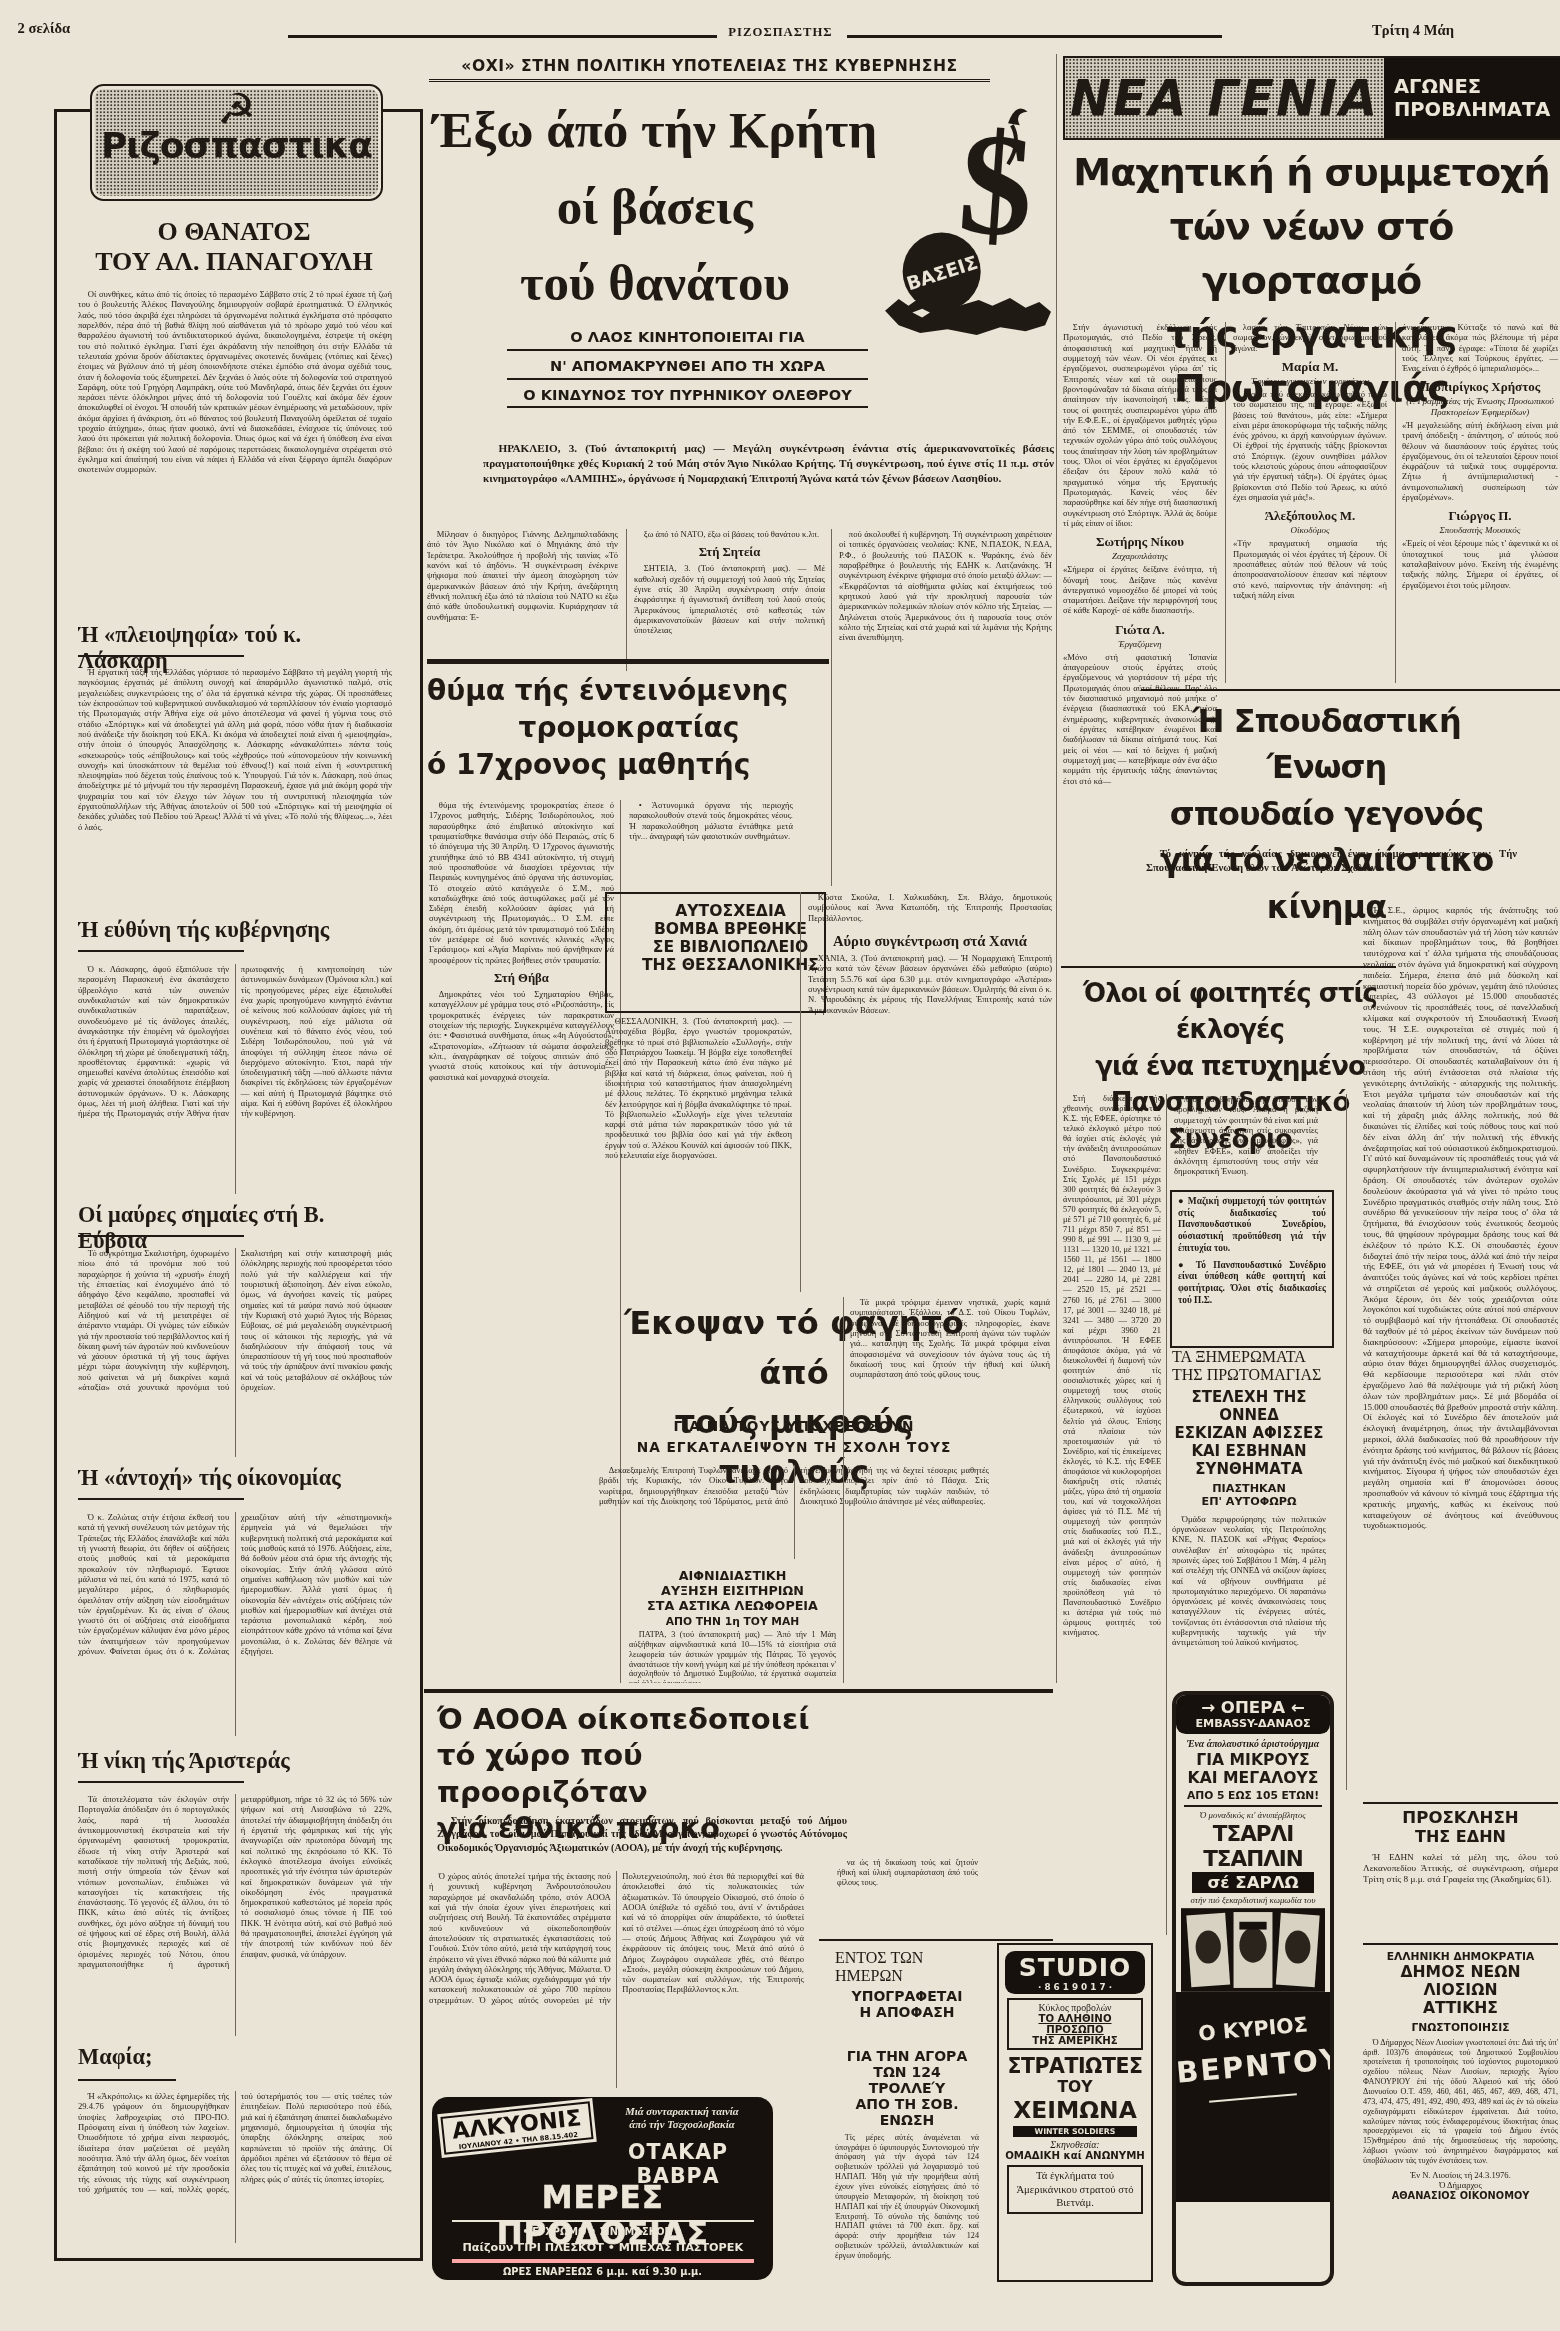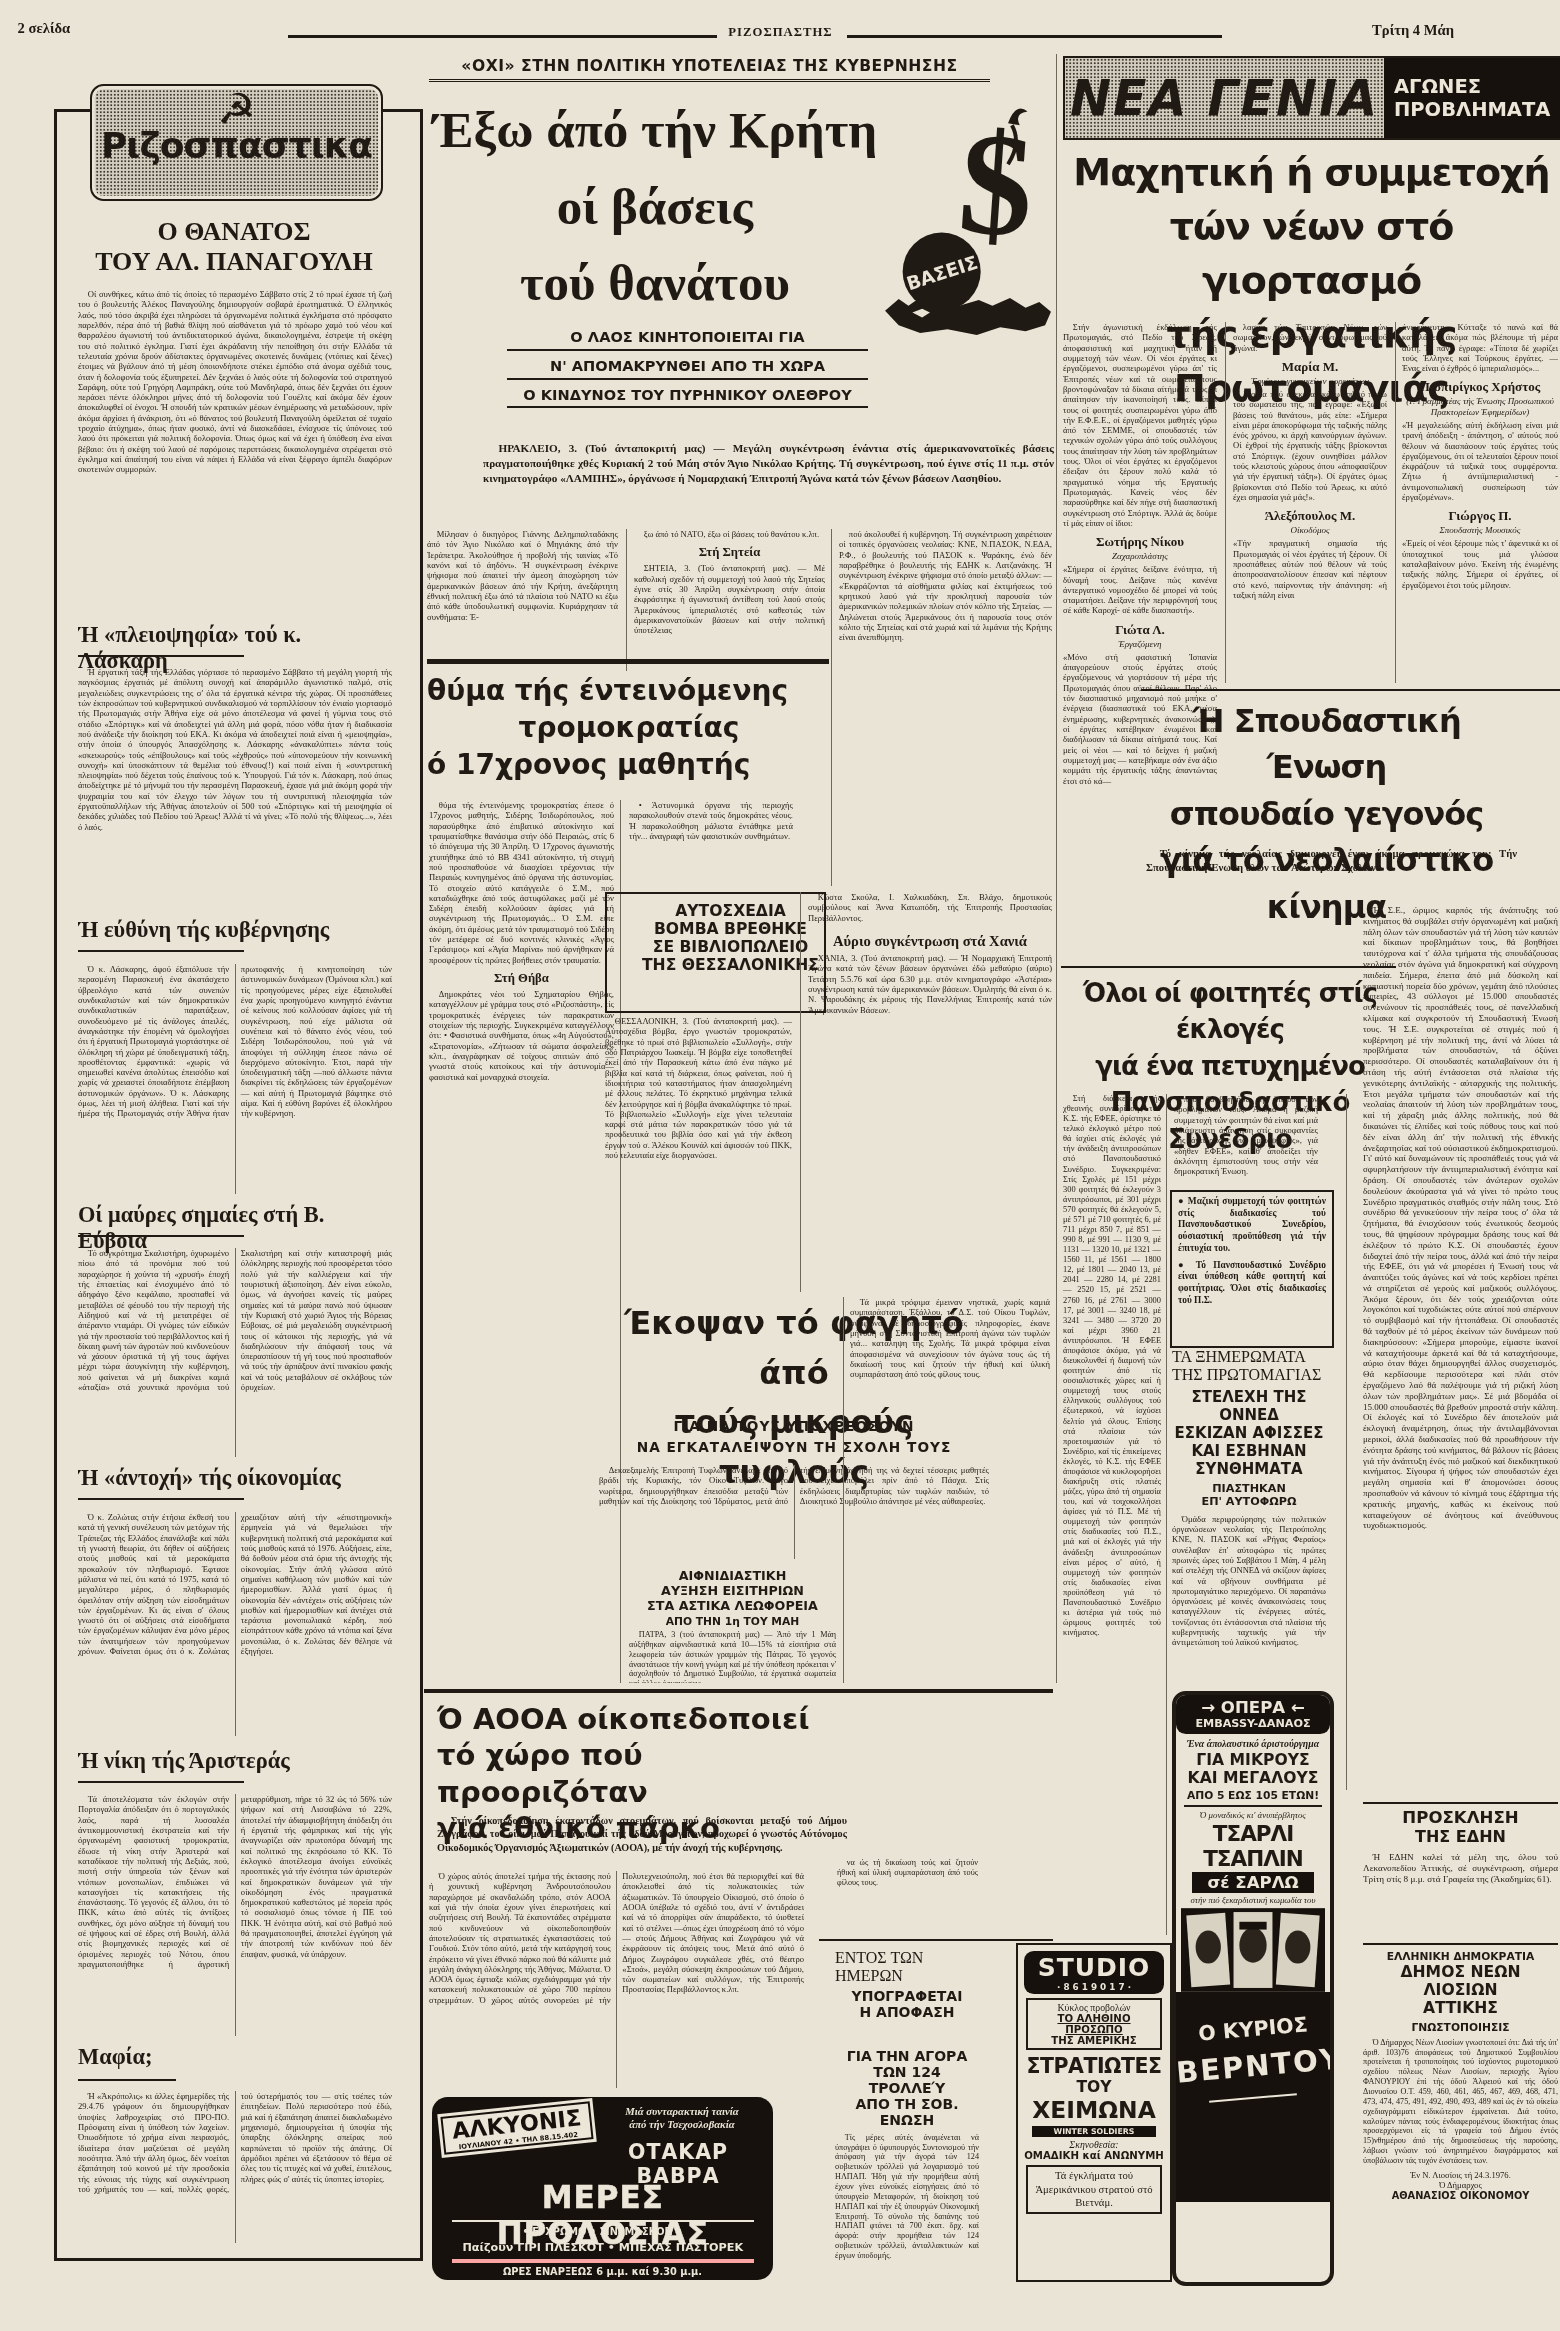--- a/index.html
+++ b/index.html
@@ -184,21 +184,21 @@
     <span>άπό τήν Τσεχοσλοβακία</span>
   </div>
   <div class="sansh" style="position:absolute;left:156px;top:43px;width:180px;font-size:20.5px;text-align:center;letter-spacing:1px;">ΟΤΑΚΑΡ ΒΑΒΡΑ</div>
   <div class="sansh" style="position:absolute;left:7.8px;top:82px;width:326px;font-size:31px;text-align:center;letter-spacing:1px;-webkit-text-stroke:0.5px #ece6d8;">ΜΕΡΕΣ ΠΡΟΔΟΣΙΑΣ</div>
   <div style="position:absolute;left:19.5px;top:123px;width:302px;border-top:2.9px double #ece6d8;"></div>
   <div class="sansh ctr" style="position:absolute;left:19.5px;top:129px;width:302px;font-size:9.8px;">• ΕΓΧΡΩΜΟ • ΣΙΝΕΜΑΣΚΟΠ •</div>
   <div class="sansh ctr" style="position:absolute;left:7.8px;top:144px;width:326px;font-size:11.2px;">Παίζουν ΓΙΡΙ ΠΛΕΣΚΟΤ • ΜΠΕΧΑΣ ΠΑΣΤΟΡΕΚ</div>
   <div class="sansh ctr" style="position:absolute;left:19.5px;top:162px;width:302px;font-size:9.8px;border-top:4px solid #fca5a5;padding-top:2.9px;">ΩΡΕΣ ΕΝΑΡΞΕΩΣ 6 μ.μ. καί 9.30 μ.μ.</div>
 </div>
 
-<div class="blk" style="left:997px;top:1943px;width:152px;height:335px;border:2.9px solid var(--ink);background:var(--paper);margin-left:19px;">
+<div class="blk" style="left:997px;top:1943px;width:152px;height:335px;border:2.9px solid var(--ink);background:var(--paper);">
   <div style="margin:5.9px 5.9px 2px;background:#16110c;border-radius:9.8px;color:#ece6d8;text-align:center;padding:2px 0;">
     <div class="sansh" style="font-size:25px;letter-spacing:1px;">STUDIO</div>
     <div class="sansh" style="font-size:8.8px;">· 8 6 1 9 0 1 7 ·</div>
   </div>
   <div style="margin:3.9px 7.8px;border:2px solid var(--ink);text-align:center;padding:2px;">
     <div style="font:9.8px 'Liberation Serif',serif;">Κύκλος προβολών</div>
     <div class="sansh" style="font-size:10.2px;text-decoration:underline;">ΤΟ ΑΛΗΘΙΝΟ ΠΡΟΣΩΠΟ</div>
     <div class="sansh" style="font-size:10.2px;">ΤΗΣ ΑΜΕΡΙΚΗΣ</div>
   </div>
   <div class="sansh ctr" style="font-size:20.5px;letter-spacing:-0.5px;">ΣΤΡΑΤΙΩΤΕΣ</div>

